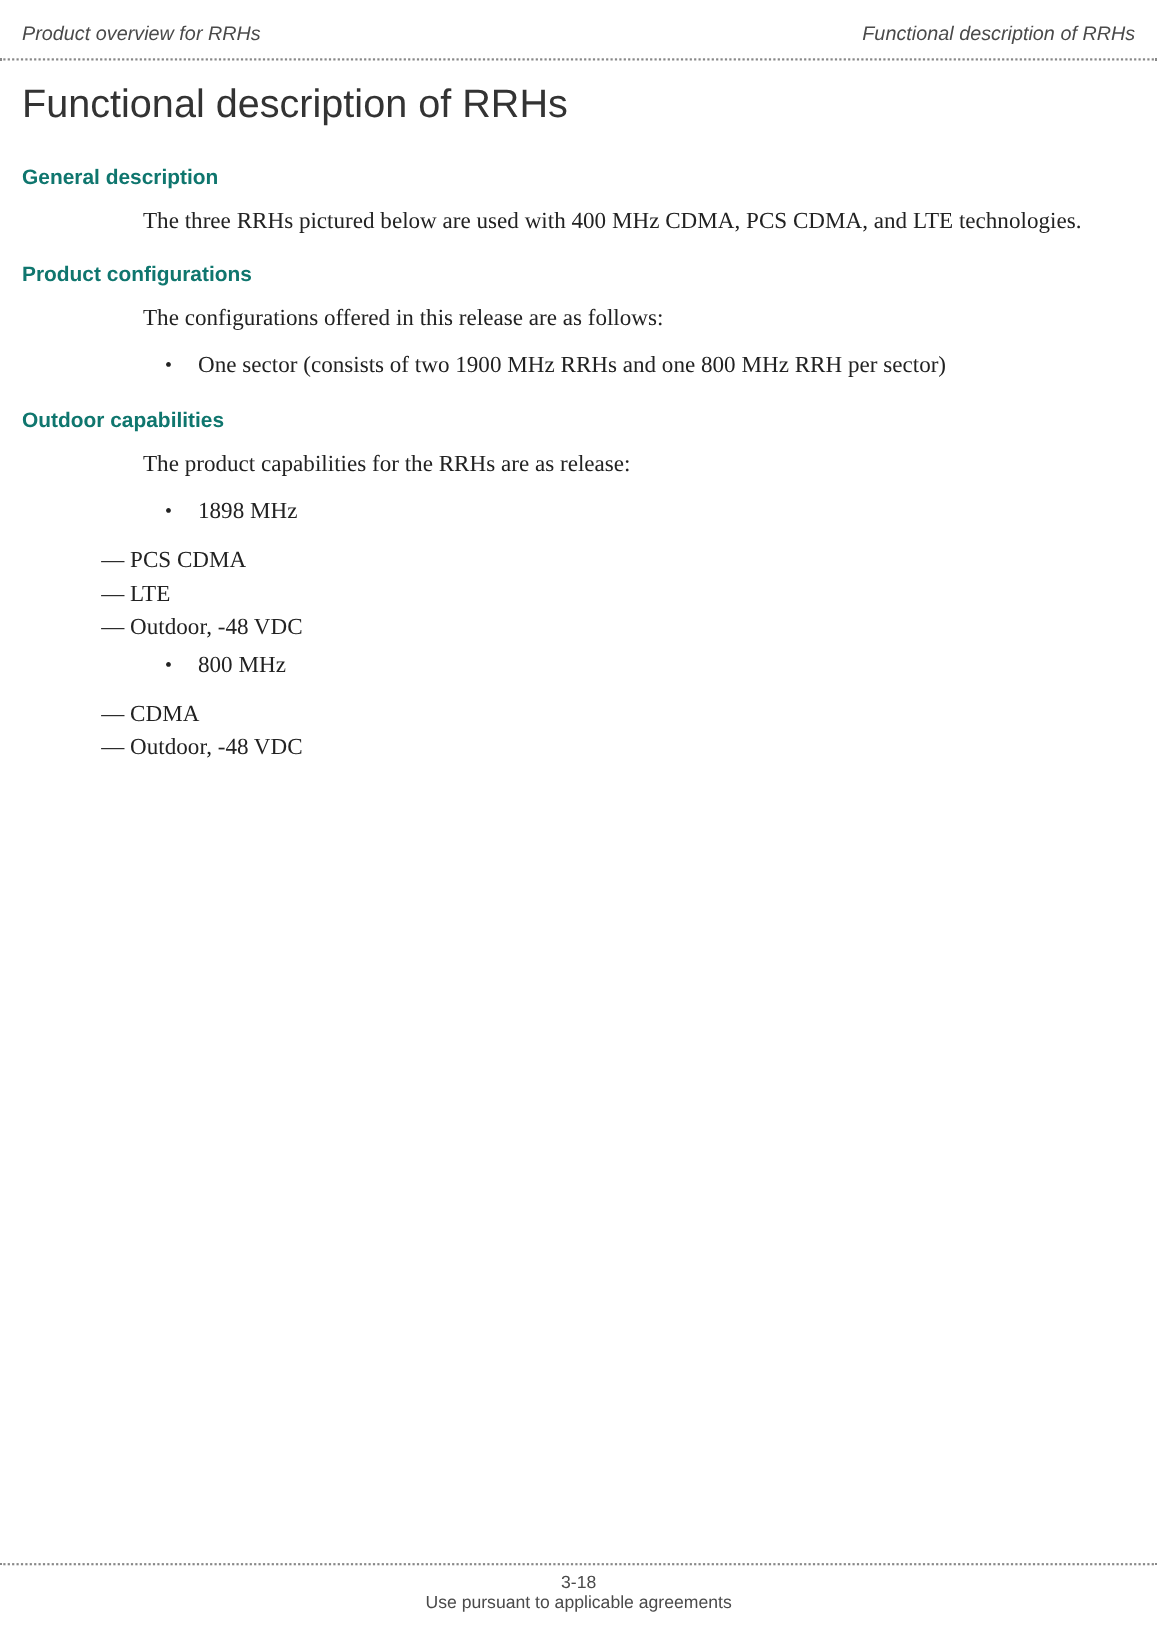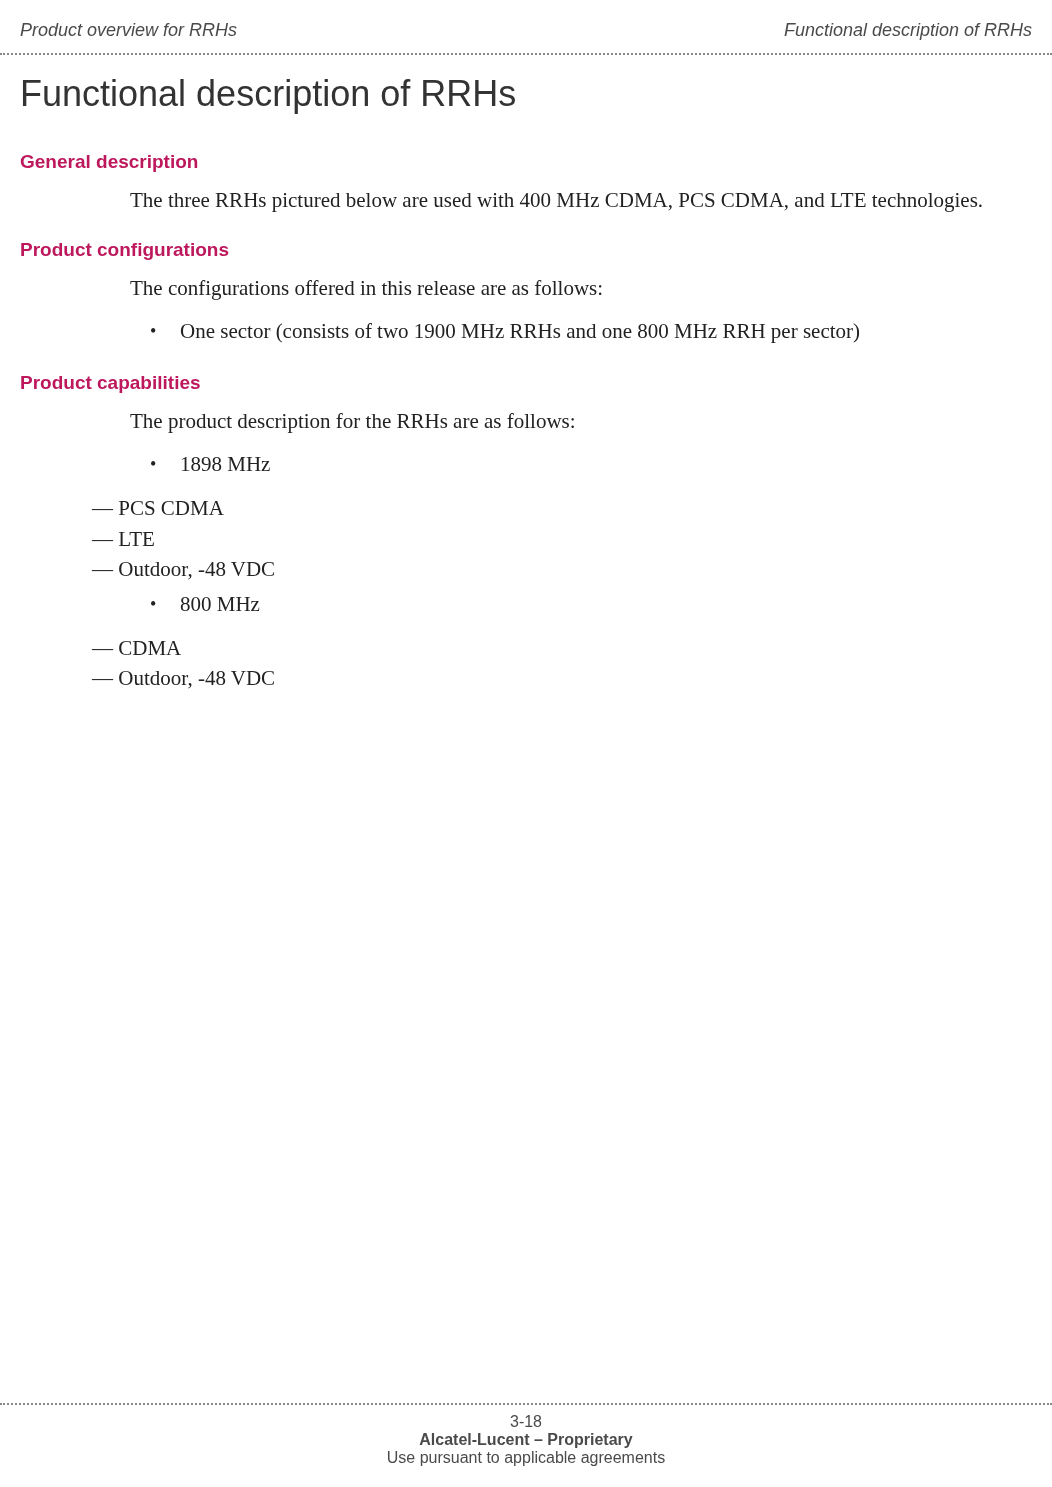--- a/index.html
+++ b/index.html
@@ -34,21 +34,21 @@
       font-family: 'Trebuchet MS', Arial, sans-serif;
       font-size: 36px;
       font-weight: normal;
       color: #333;
       padding: 0 20px 24px 20px;
     }
     .section-heading {
       font-family: 'Trebuchet MS', Arial, sans-serif;
       font-size: 19px;
       font-weight: bold;
-      color: #be185d;
+      color: #0f766e;
       padding: 12px 20px 8px 20px;
     }
     .body-text {
       font-family: Georgia, 'Times New Roman', serif;
       font-size: 21px;
       color: #222;
       padding: 4px 20px 12px 130px;
       line-height: 1.45;
     }
     .bullet-list {
@@ -134,22 +134,22 @@
 
 <div class="section-heading">Product configurations</div>
 <div class="body-text">The configurations offered in this release are as follows:</div>
 <div class="bullet-list">
   <div class="bullet-item">
     <span class="bullet-marker">•</span>
     <span class="bullet-content">One sector (consists of two 1900 MHz RRHs and one 800 MHz RRH per sector)</span>
   </div>
 </div>
 
-<div class="section-heading">Product capabilities</div>
-<div class="body-text">The product description for the RRHs are as follows:</div>
+<div class="section-heading">Outdoor capabilities</div>
+<div class="body-text">The product capabilities for the RRHs are as release:</div>
 <div class="bullet-list">
   <div class="bullet-item">
     <span class="bullet-marker">•</span>
     <span class="bullet-content">1898 MHz</span>
   </div>
 </div>
 <div class="sub-item">— PCS CDMA</div>
 <div class="sub-item">— LTE</div>
 <div class="sub-item">— Outdoor, -48 VDC</div>
 
@@ -160,17 +160,16 @@
   </div>
 </div>
 <div class="sub-item">— CDMA</div>
 <div class="sub-item">— Outdoor, -48 VDC</div>
 
 <div class="footer">
   <hr class="footer-line">
   <div class="footer-content">
     <div class="footer-left">3-18</div>
     <div class="footer-center">
-      <div class="line1">Alcatel-Lucent – Proprietary</div>
       <div>Use pursuant to applicable agreements</div>
     </div>
   </div>
 </div>
 
 </body></html>

